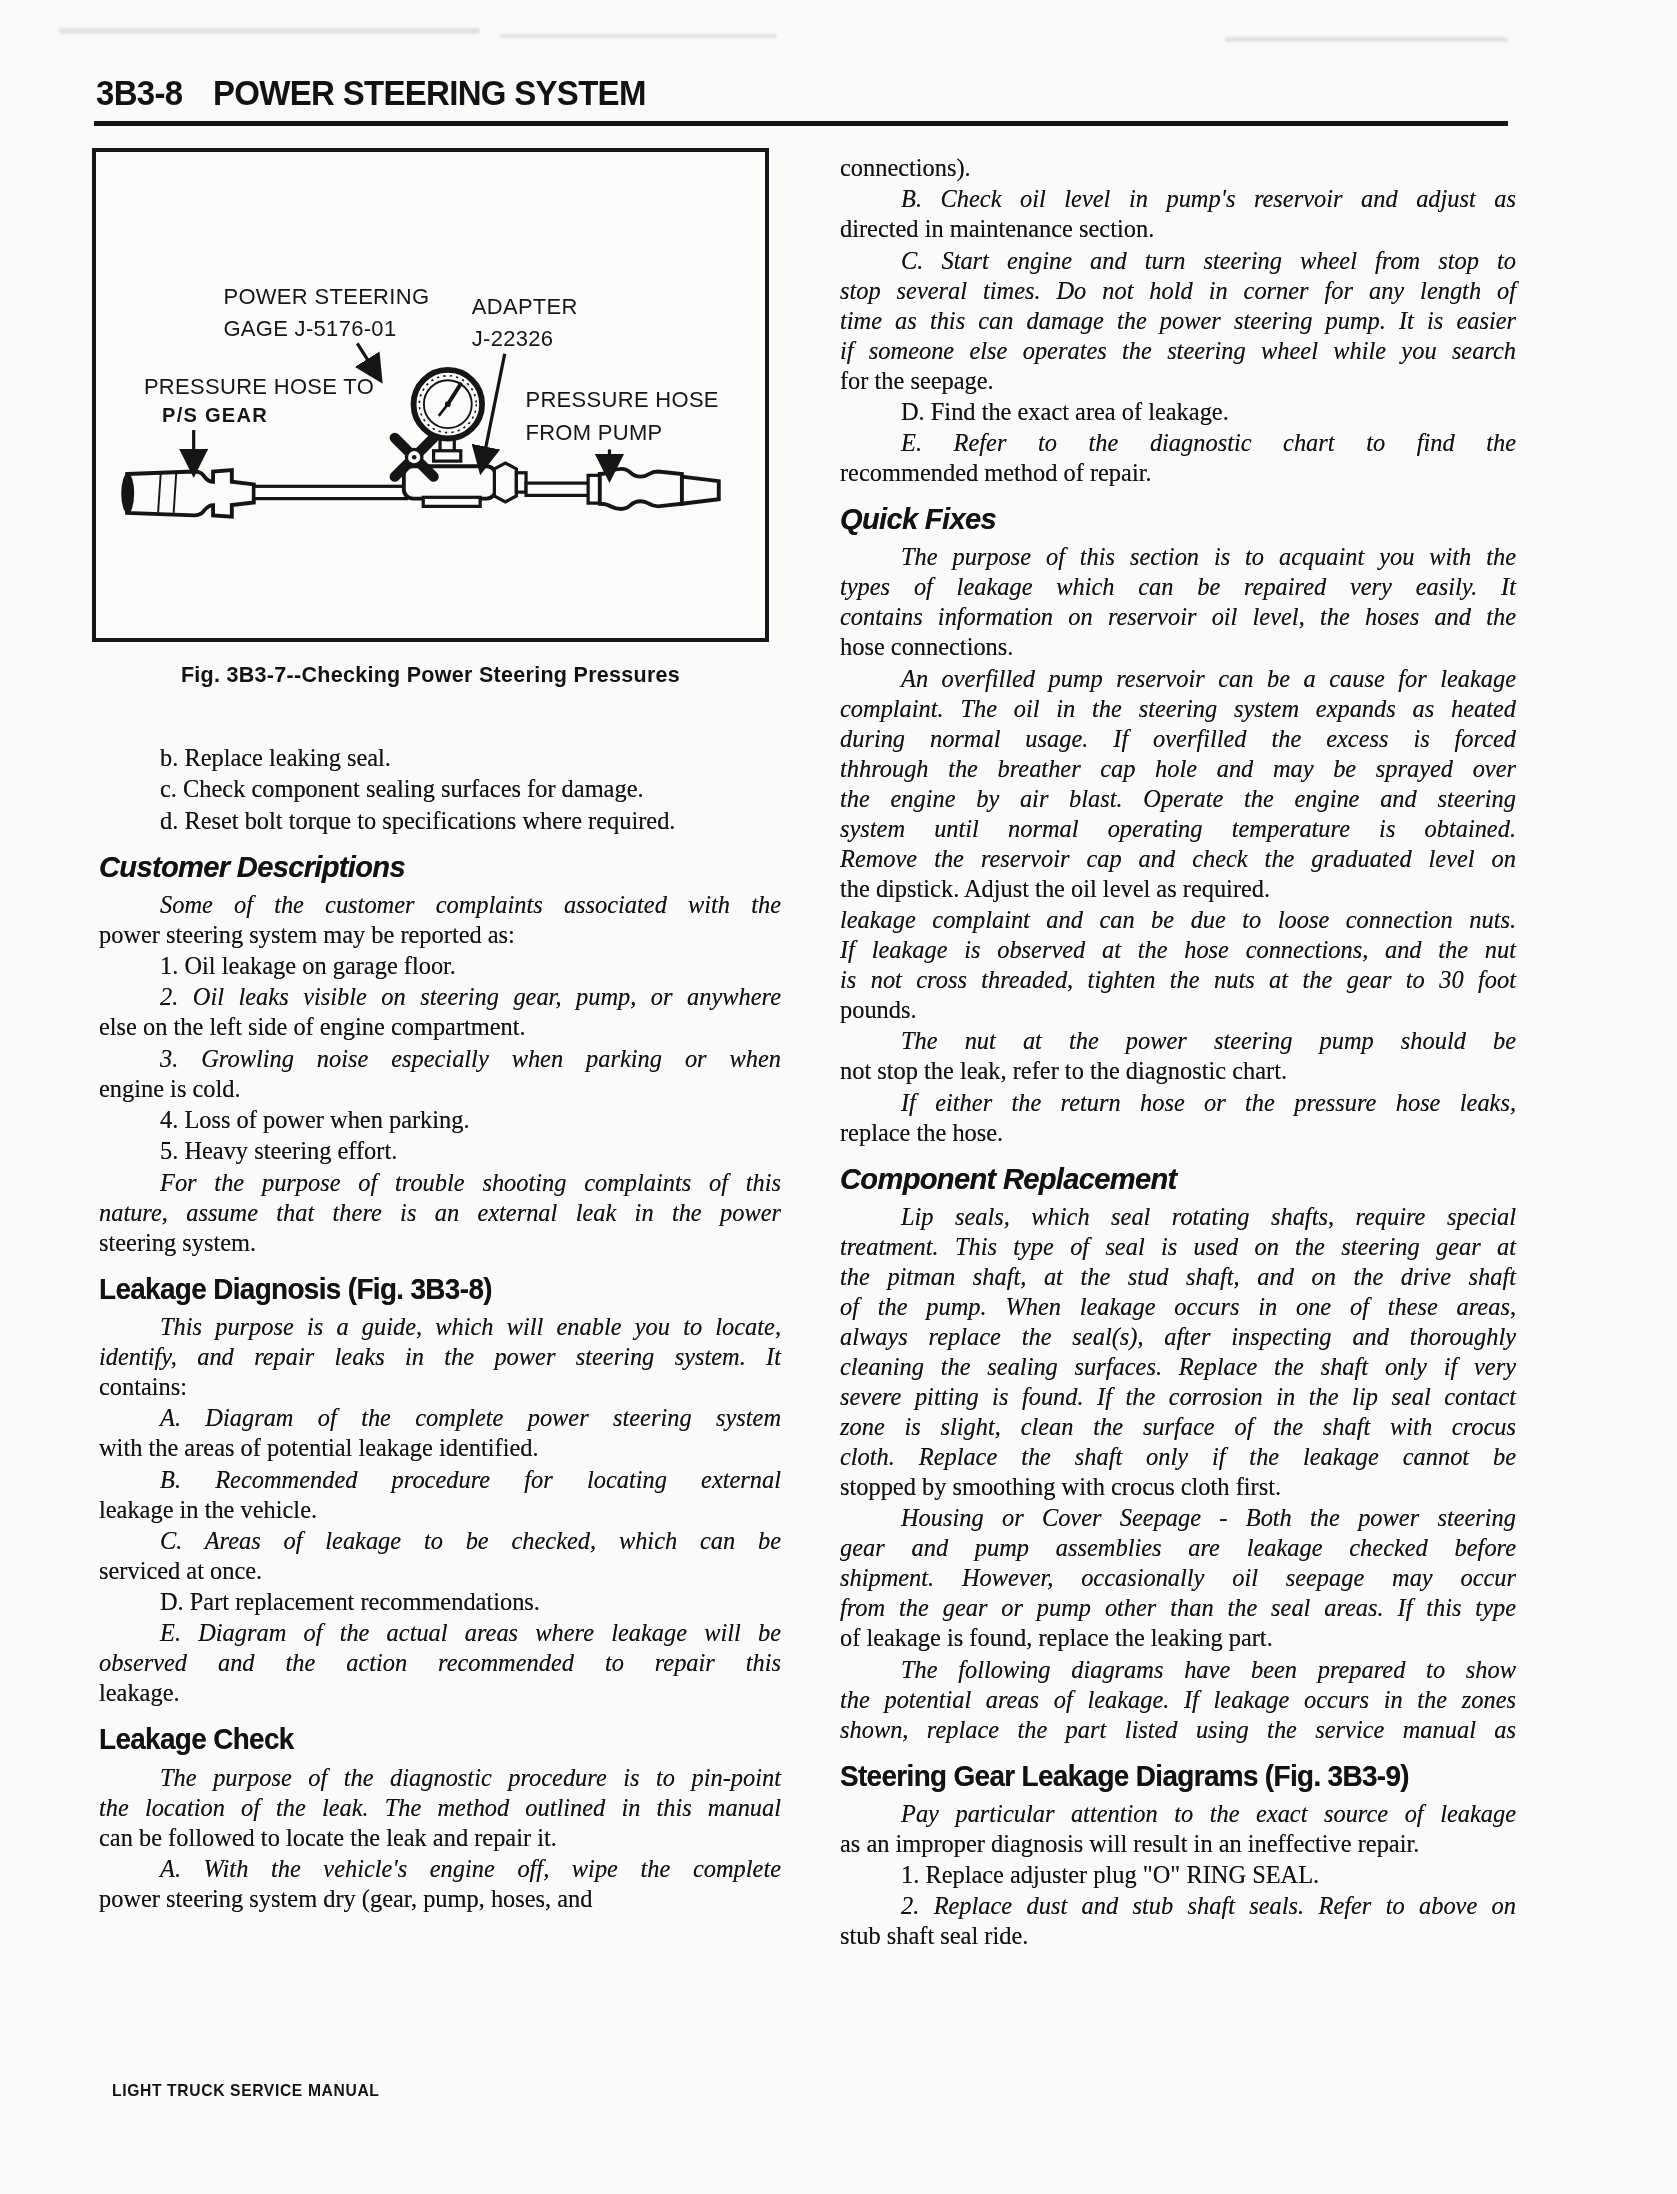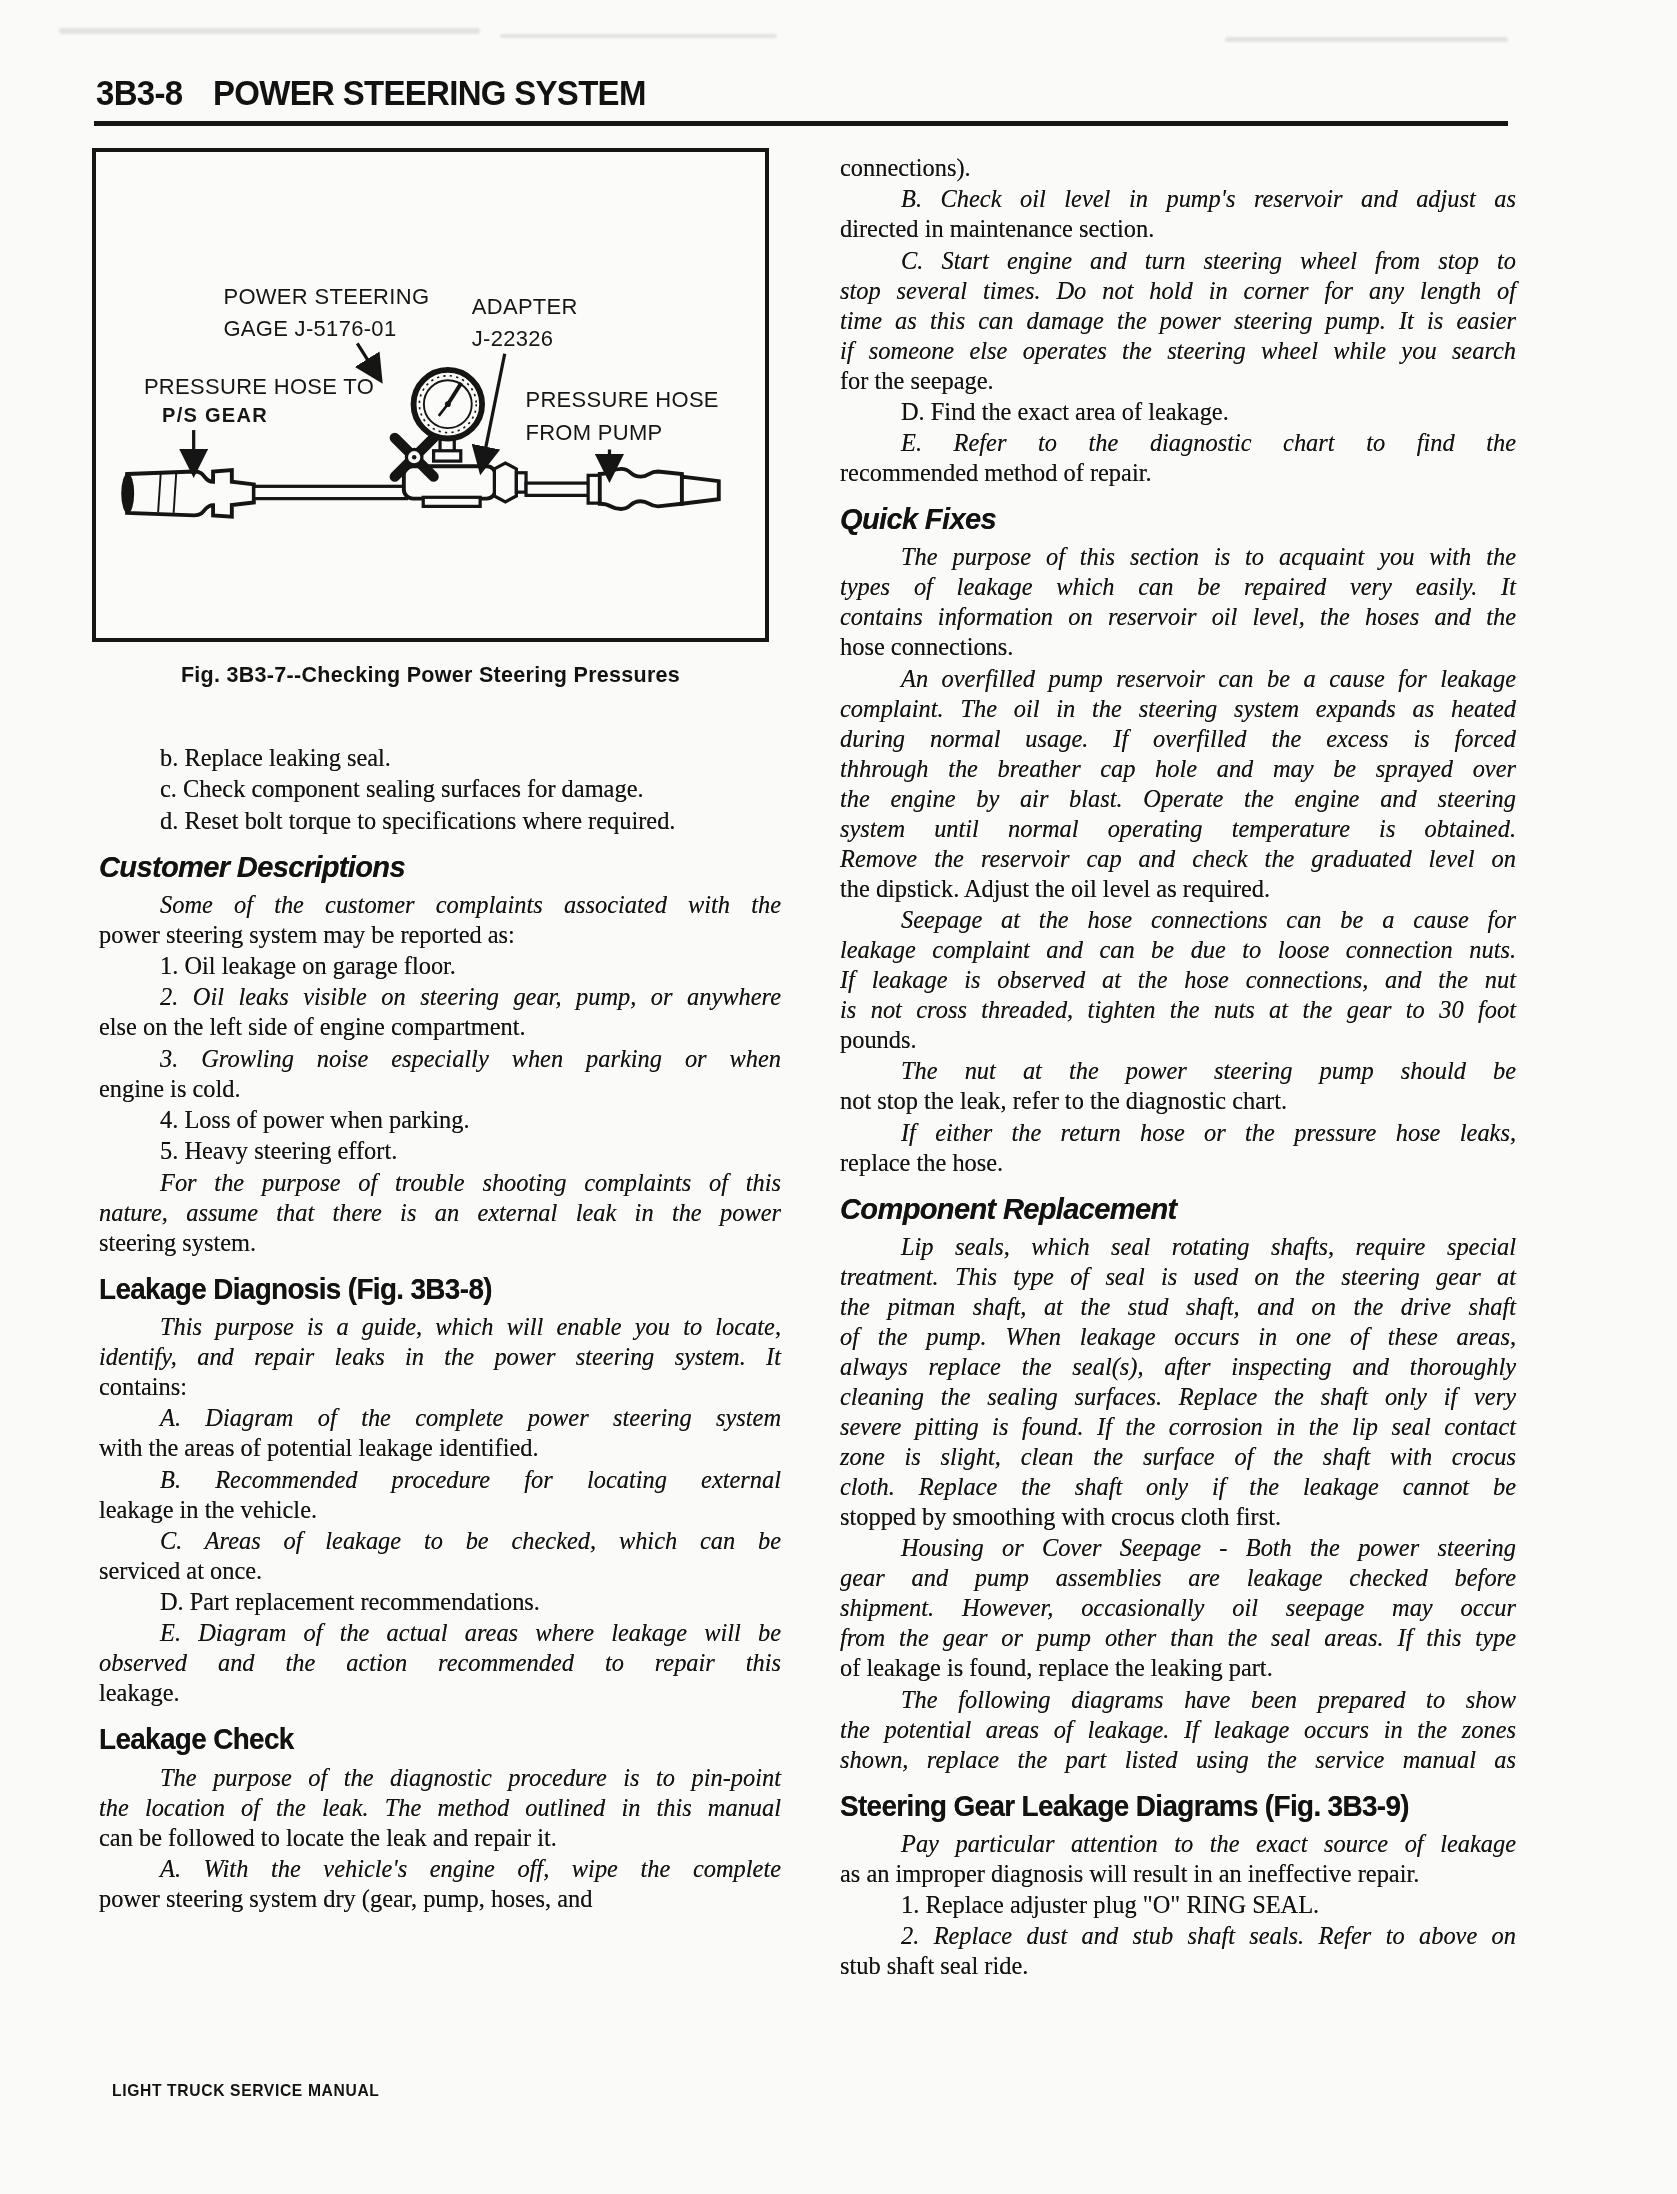--- a/index.html
+++ b/index.html
@@ -222,21 +222,20 @@
         <div class="tl just ind">An overfilled pump reservoir can be a cause for leakage</div>
         <div class="tl just">complaint. The oil in the steering system expands as heated</div>
         <div class="tl just">during normal usage. If overfilled the excess is forced</div>
         <div class="tl just">thhrough the breather cap hole and may be sprayed over</div>
         <div class="tl just">the engine by air blast. Operate the engine and steering</div>
         <div class="tl just">system until normal operating temperature is obtained.</div>
         <div class="tl just">Remove the reservoir cap and check the graduated level on</div>
         <div class="tl">the dipstick. Adjust the oil level as required.</div>
       </div>
       <div class="para">
-        <div class="tl just ind">Seepage at the hose connections can be a cause for</div>
         <div class="tl just">leakage complaint and can be due to loose connection nuts.</div>
         <div class="tl just">If leakage is observed at the hose connections, and the nut</div>
         <div class="tl just">is not cross threaded, tighten the nuts at the gear to 30 foot</div>
         <div class="tl">pounds.</div>
       </div>
       <div class="para">
         <div class="tl just ind">The nut at the power steering pump should be</div>
         <div class="tl">not stop the leak, refer to the diagnostic chart.</div>
       </div>
       <div class="para">

